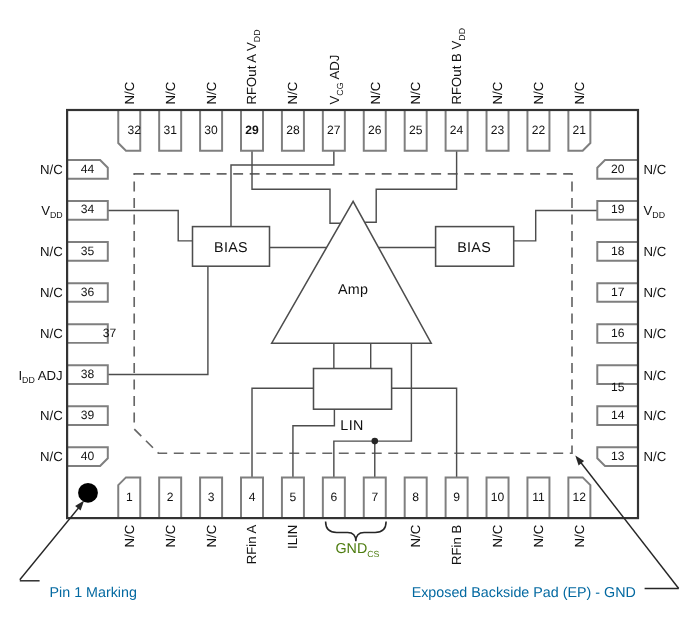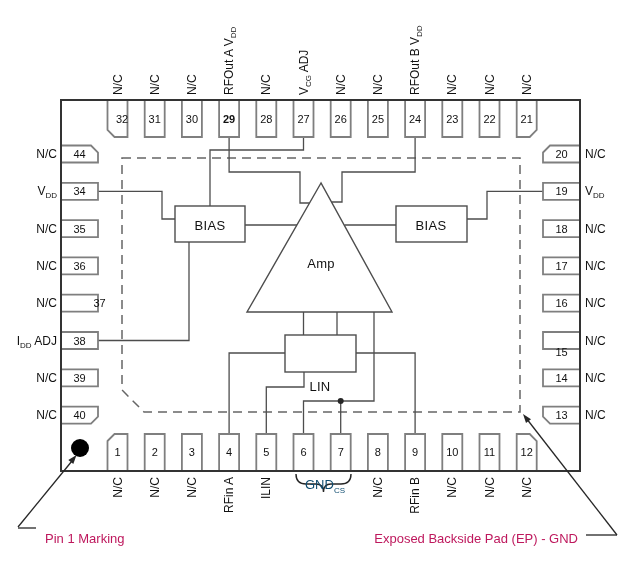--- a/index.html
+++ b/index.html
@@ -22,25 +22,25 @@
   .plabel.vtop{text-align:left;}
   .plabel.vbot{text-align:right;}
   .plabel.hleft{width:61px;text-align:right;}
   .plabel.hright{width:62px;text-align:left;}
   sub{font-size:8px;line-height:0;}
   .blocklabel{
     position:absolute;transform:translate(-50%,-50%);
     font-size:13px;color:#111;white-space:nowrap;letter-spacing:0.3px;
   }
   .anno{
-    position:absolute;font-size:13px;color:#be185d;white-space:nowrap;
+    position:absolute;font-size:13px;color:#0369a1;white-space:nowrap;
   }
   .gnd{
-    position:absolute;left:284px;top:477px;width:82px;text-align:center;
-    font-size:13px;color:#0c4a6e;white-space:nowrap;
+    position:absolute;left:284px;top:491px;width:82px;text-align:center;
+    font-size:13px;color:#4d7c0f;white-space:nowrap;
   }
 </style>
 </head>
 <body>
 
 <div class="stage">
 
   <svg width="630" height="561" viewBox="0 0 630 561">
 
     <path d="M122,158 H520 V412 H144 L122,390 Z" fill="none" stroke="#666666" stroke-width="1.5" stroke-dasharray="9,6"></path>

